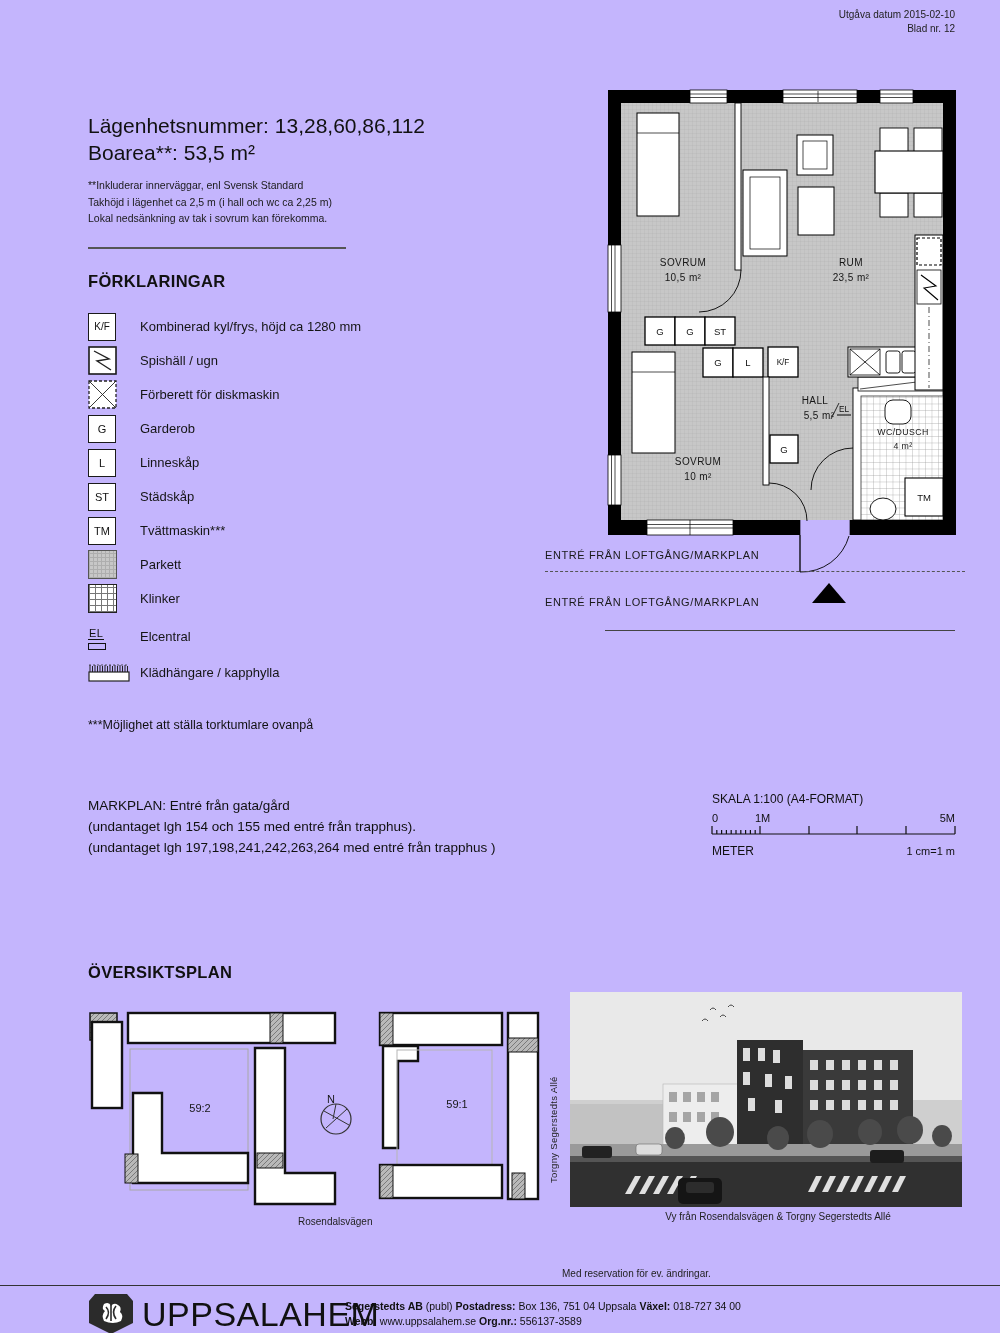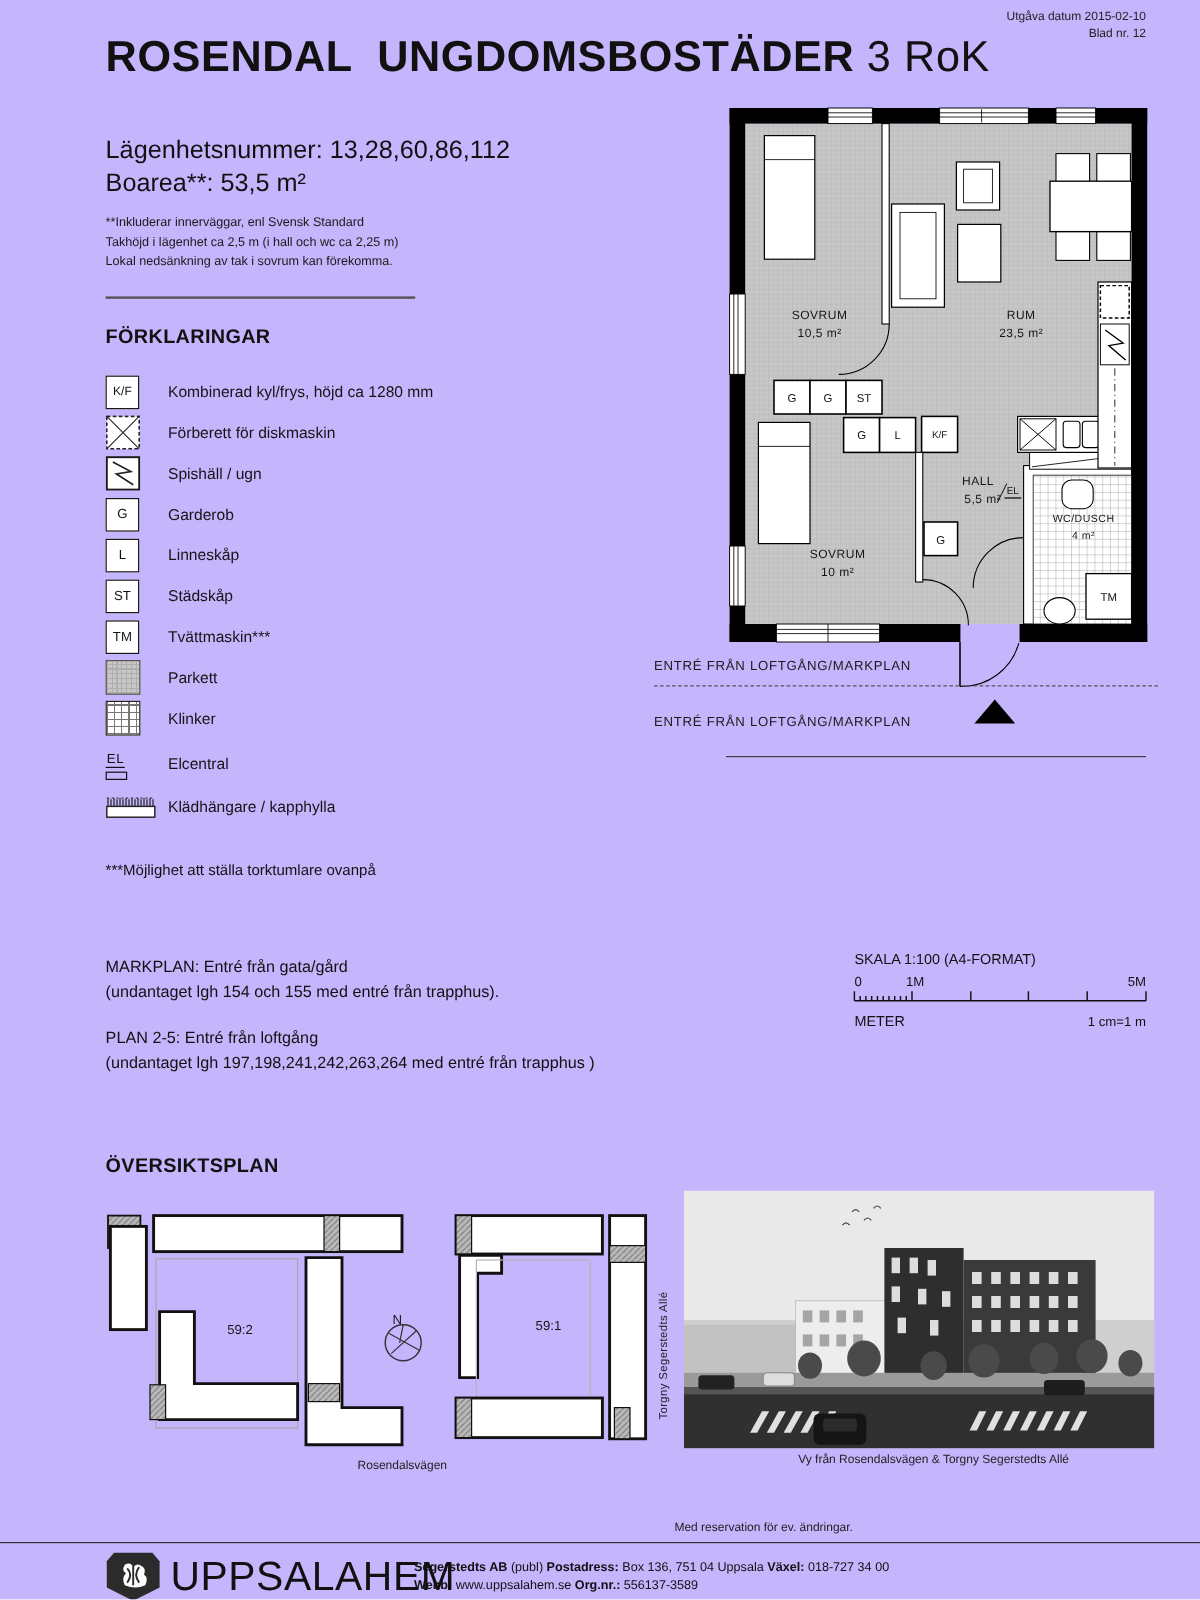--- a/index.html
+++ b/index.html
@@ -55,21 +55,20 @@
 </head>
 <body>
 
 <div id="page">
 
   <div class="abs meta" style="left:790px;top:8px;width:165px">
     <div>Utgåva datum 2015-02-10</div>
     <div>Blad nr. 12</div>
   </div>
 
-  <div class="abs title" style="left:88px;top:26px"><span>ROSENDAL  UNGDOMSBOSTÄDER</span><span> </span><span class="rok">3 RoK</span></div>
 
   <div class="abs aptline" style="left:88px;top:112px">Lägenhetsnummer: 13,28,60,86,112</div>
   <div class="abs aptline" style="left:88px;top:139px">Boarea**: 53,5 m²</div>
   <div class="abs notes" style="left:88px;top:177px">
     <div>**Inkluderar innerväggar, enl Svensk Standard</div>
     <div>Takhöjd i lägenhet ca 2,5 m (i hall och wc ca 2,25 m)</div>
     <div>Lokal nedsänkning av tak i sovrum kan förekomma.</div>
   </div>
   <div class="abs hr1" style="left:88px;top:247px"></div>
 
@@ -79,34 +78,34 @@
       <span class="lsym">
           <span class="box kf">
             <span>K/F</span>
           </span>
         </span>
       <span class="llab">Kombinerad kyl/frys, höjd ca 1280 mm</span>
     </div>
     <div class="lrow">
       <span class="lsym">
           <svg width="29" height="29" viewBox="0 0 29 29">
+            <rect x="1" y="1" width="27" height="27" fill="#fff" stroke="#1a1a1a" stroke-width="1.6"></rect>
+            <polyline points="6,5 21,13 9,15 23,24" fill="none" stroke="#222" stroke-width="1.4"></polyline>
+          </svg>
+        </span>
+      <span class="llab">Spishäll / ugn</span>
+    </div>
+    <div class="lrow">
+      <span class="lsym">
+          <svg width="29" height="29" viewBox="0 0 29 29">
             <rect x="1" y="1" width="27" height="27" fill="#fff" stroke="#222" stroke-width="1.3" stroke-dasharray="3 2"></rect>
             <path d="M1 1 L28 28 M28 1 L1 28" stroke="#222" stroke-width=".9"></path>
           </svg>
         </span>
       <span class="llab">Förberett för diskmaskin</span>
-    </div>
-    <div class="lrow">
-      <span class="lsym">
-          <svg width="29" height="29" viewBox="0 0 29 29">
-            <rect x="1" y="1" width="27" height="27" fill="#fff" stroke="#1a1a1a" stroke-width="1.6"></rect>
-            <polyline points="6,5 21,13 9,15 23,24" fill="none" stroke="#222" stroke-width="1.4"></polyline>
-          </svg>
-        </span>
-      <span class="llab">Spishäll / ugn</span>
     </div>
     <div class="lrow">
       <span class="lsym">
           <span class="box">
             <span>G</span>
           </span>
         </span>
       <span class="llab">Garderob</span>
     </div>
     <div class="lrow">
@@ -305,21 +304,20 @@
 
   <div class="abs entlab" style="left:545px;top:549px">ENTRÉ FRÅN LOFTGÅNG/MARKPLAN</div>
   <div class="abs dash" style="left:545px;top:571px;width:420px"></div>
   <div class="abs tri" style="left:812px;top:583px"></div>
   <div class="abs entlab" style="left:545px;top:596px">ENTRÉ FRÅN LOFTGÅNG/MARKPLAN</div>
   <div class="abs solid" style="left:605px;top:630px;width:350px"></div>
 
   <div class="abs" style="left:88px;top:795px;width:470px">
     <div class="infoline"><b>MARKPLAN:</b> <span>Entré från gata/gård</span></div>
     <div class="infoline">(undantaget lgh 154 och 155 med entré från trapphus).</div>
-    <div class="infoline" style="margin-top:17px"><b>PLAN 2-5:</b> <span>Entré från loftgång</span></div>
     <div class="infoline">(undantaget lgh 197,198,241,242,263,264 med entré från trapphus )</div>
   </div>
 
   <div class="abs scalehead" style="left:712px;top:792px">SKALA 1:100 (A4-FORMAT)</div>
   <svg class="abs" style="left:710px;top:812px" width="255" height="48" viewBox="0 0 255 48">
     <text class="sc" x="2" y="10">0</text>
     <text class="sc" x="45" y="10">1M</text>
     <text class="sc" x="245" y="10" text-anchor="end">5M</text>
     <path d="M2 22H245 M2 22v-8 M50 22v-8 M99 22v-8 M147 22v-8 M196 22v-8 M245 22v-8 M6.8 22v-4 M11.6 22v-4 M16.4 22v-4 M21.2 22v-4 M26 22v-4 M30.8 22v-4 M35.6 22v-4 M40.4 22v-4 M45.2 22v-4" stroke="#111" stroke-width="1.2" fill="none"></path>
     <text class="sc2" x="2" y="43">METER</text>

